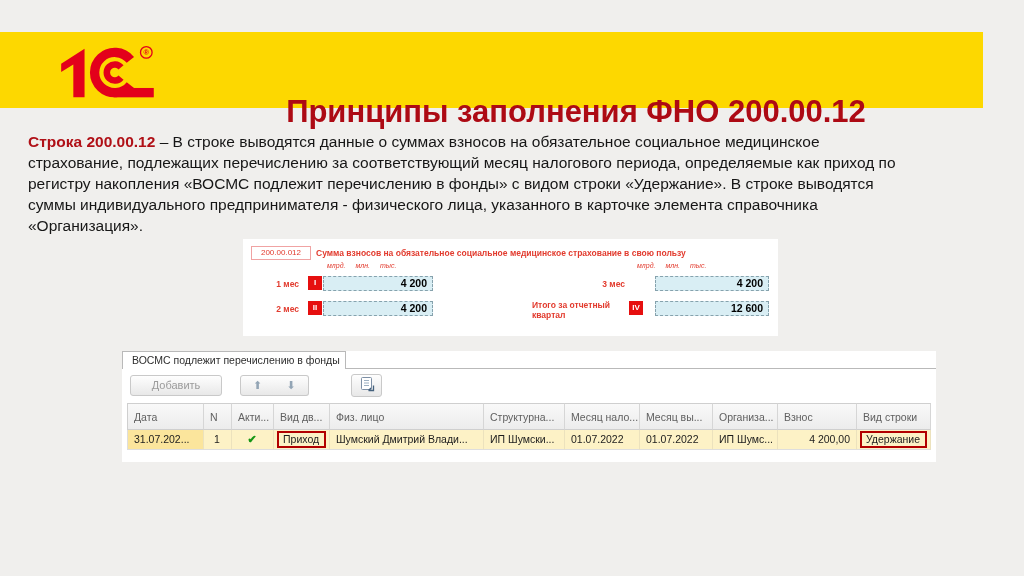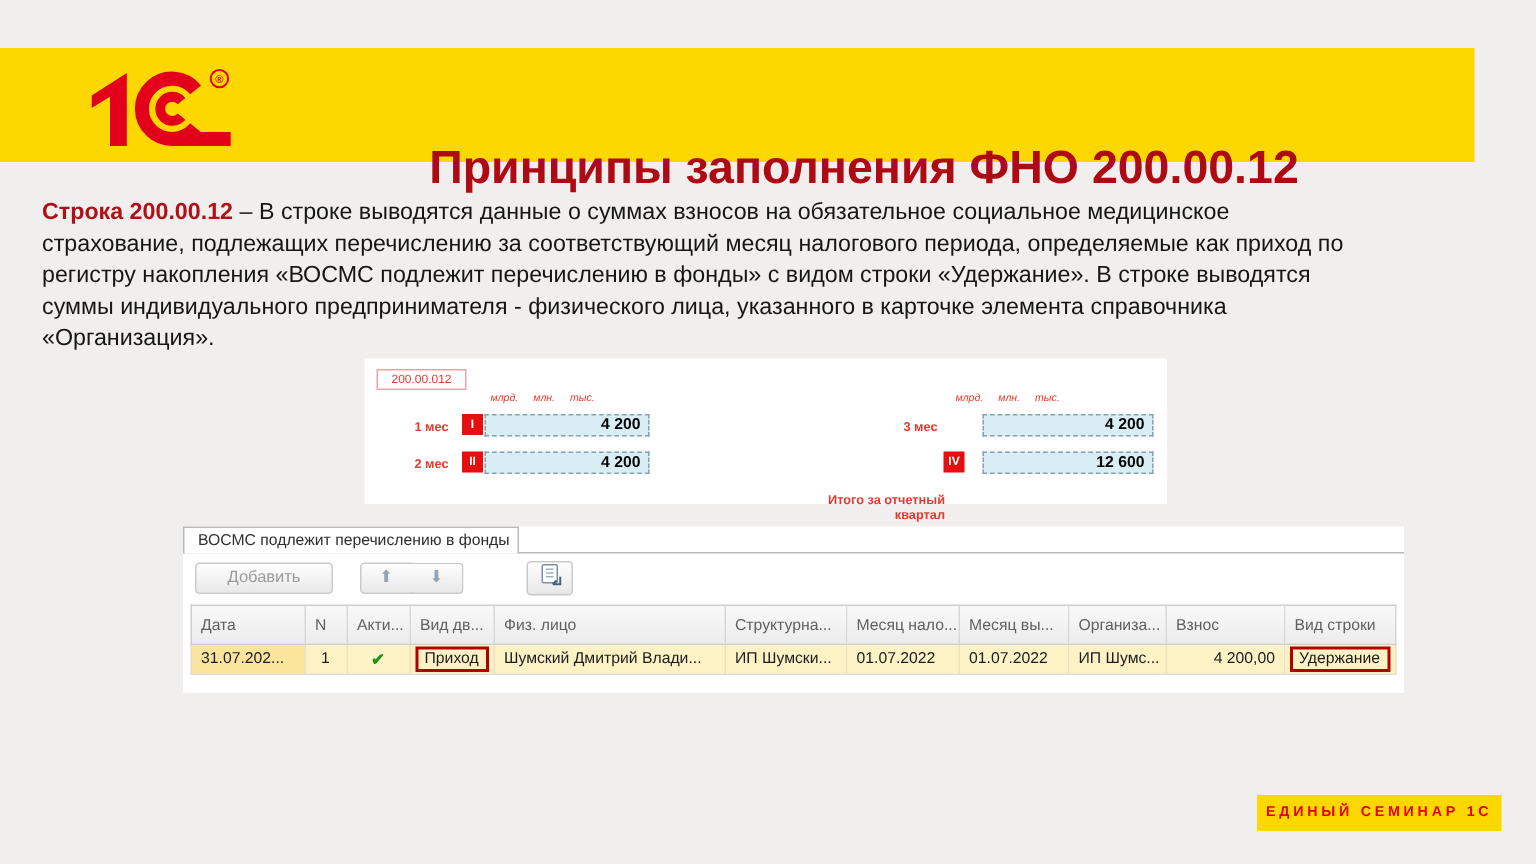--- a/index.html
+++ b/index.html
@@ -19,21 +19,21 @@
 
   
   .form-panel{position:absolute;left:243px;top:239px;width:535px;height:97px;background:#ffffff;}
   .code-box{position:absolute;left:8px;top:7px;width:58px;height:12px;border:1px solid #f0a3a3;
             color:#e23b2e;font-size:8px;line-height:12px;text-align:center;background:#fff;}
   .form-title{position:absolute;left:73px;top:9px;font-size:8.5px;font-weight:bold;color:#e23b2e;white-space:nowrap;}
   .units{position:absolute;display:flex;gap:10px;font-size:7px;font-style:italic;color:#e23b2e;}
   .units-left{left:84px;top:23px;}
   .units-right{left:394px;top:23px;}
   .flabel{position:absolute;font-size:8.5px;font-weight:bold;color:#e23b2e;text-align:right;white-space:nowrap;}
-  .flabel.multiline{white-space:normal;text-align:right;line-height:1.2;margin-top:28px;}
+  .flabel.multiline{white-space:normal;text-align:left;line-height:1.2;}
   .fnum{position:absolute;width:14px;height:14px;background:#e60f0f;color:#ffffff;
         font-size:8px;font-weight:bold;text-align:center;line-height:14px;}
   .ffield{position:absolute;height:13px;background:#d9eef4;border:1px dashed #86a2ad;
           font-size:10.5px;font-weight:bold;color:#000;text-align:right;
           padding-right:5px;line-height:13px;box-sizing:content-box;}
 
   
   .table-panel{position:absolute;left:122px;top:351px;width:814px;height:111px;background:#ffffff;}
   .tabline{position:absolute;left:0;top:17px;width:100%;height:1px;background:#b9b9b9;z-index:1;}
   .tab{position:absolute;left:0;top:0;width:224px;height:18px;background:#ffffff;
@@ -93,20 +93,21 @@
   <div class="intro">
     <div class="line"><span class="lead">Строка 200.00.12</span><span> – В строке выводятся данные о суммах взносов на обязательное социальное медицинское</span></div>
     <div class="line">страхование, подлежащих перечислению за соответствующий месяц налогового периода, определяемые как приход по</div>
     <div class="line">регистру накопления «ВОСМС подлежит перечислению в фонды» с видом строки «Удержание». В строке выводятся</div>
     <div class="line">суммы индивидуального предпринимателя - физического лица, указанного в карточке элемента справочника</div>
     <div class="line">«Организация».</div>
   </div>
 
   <div class="form-panel">
     <div class="code-box">200.00.012</div>
+    <div class="form-title">Сумма взносов на обязательное социальное медицинское страхование в свою пользу</div>
 
     <div class="units units-left">
       <span>млрд.</span>
       <span>млн.</span>
       <span>тыс.</span>
     </div>
     <div class="units units-right">
       <span>млрд.</span>
       <span>млн.</span>
       <span>тыс.</span>
@@ -175,15 +176,14 @@
         <div class="td c7">01.07.2022</div>
         <div class="td c8">ИП Шумс...</div>
         <div class="td c9 numcell">4 200,00</div>
         <div class="td c10">
             <span class="redbox">Удержание</span>
           </div>
       </div>
     </div>
   </div>
 
-  <div class="badge">ЕДИНЫЙ СЕМИНАР 1С</div>
 
 </div>
 
 </body></html>

